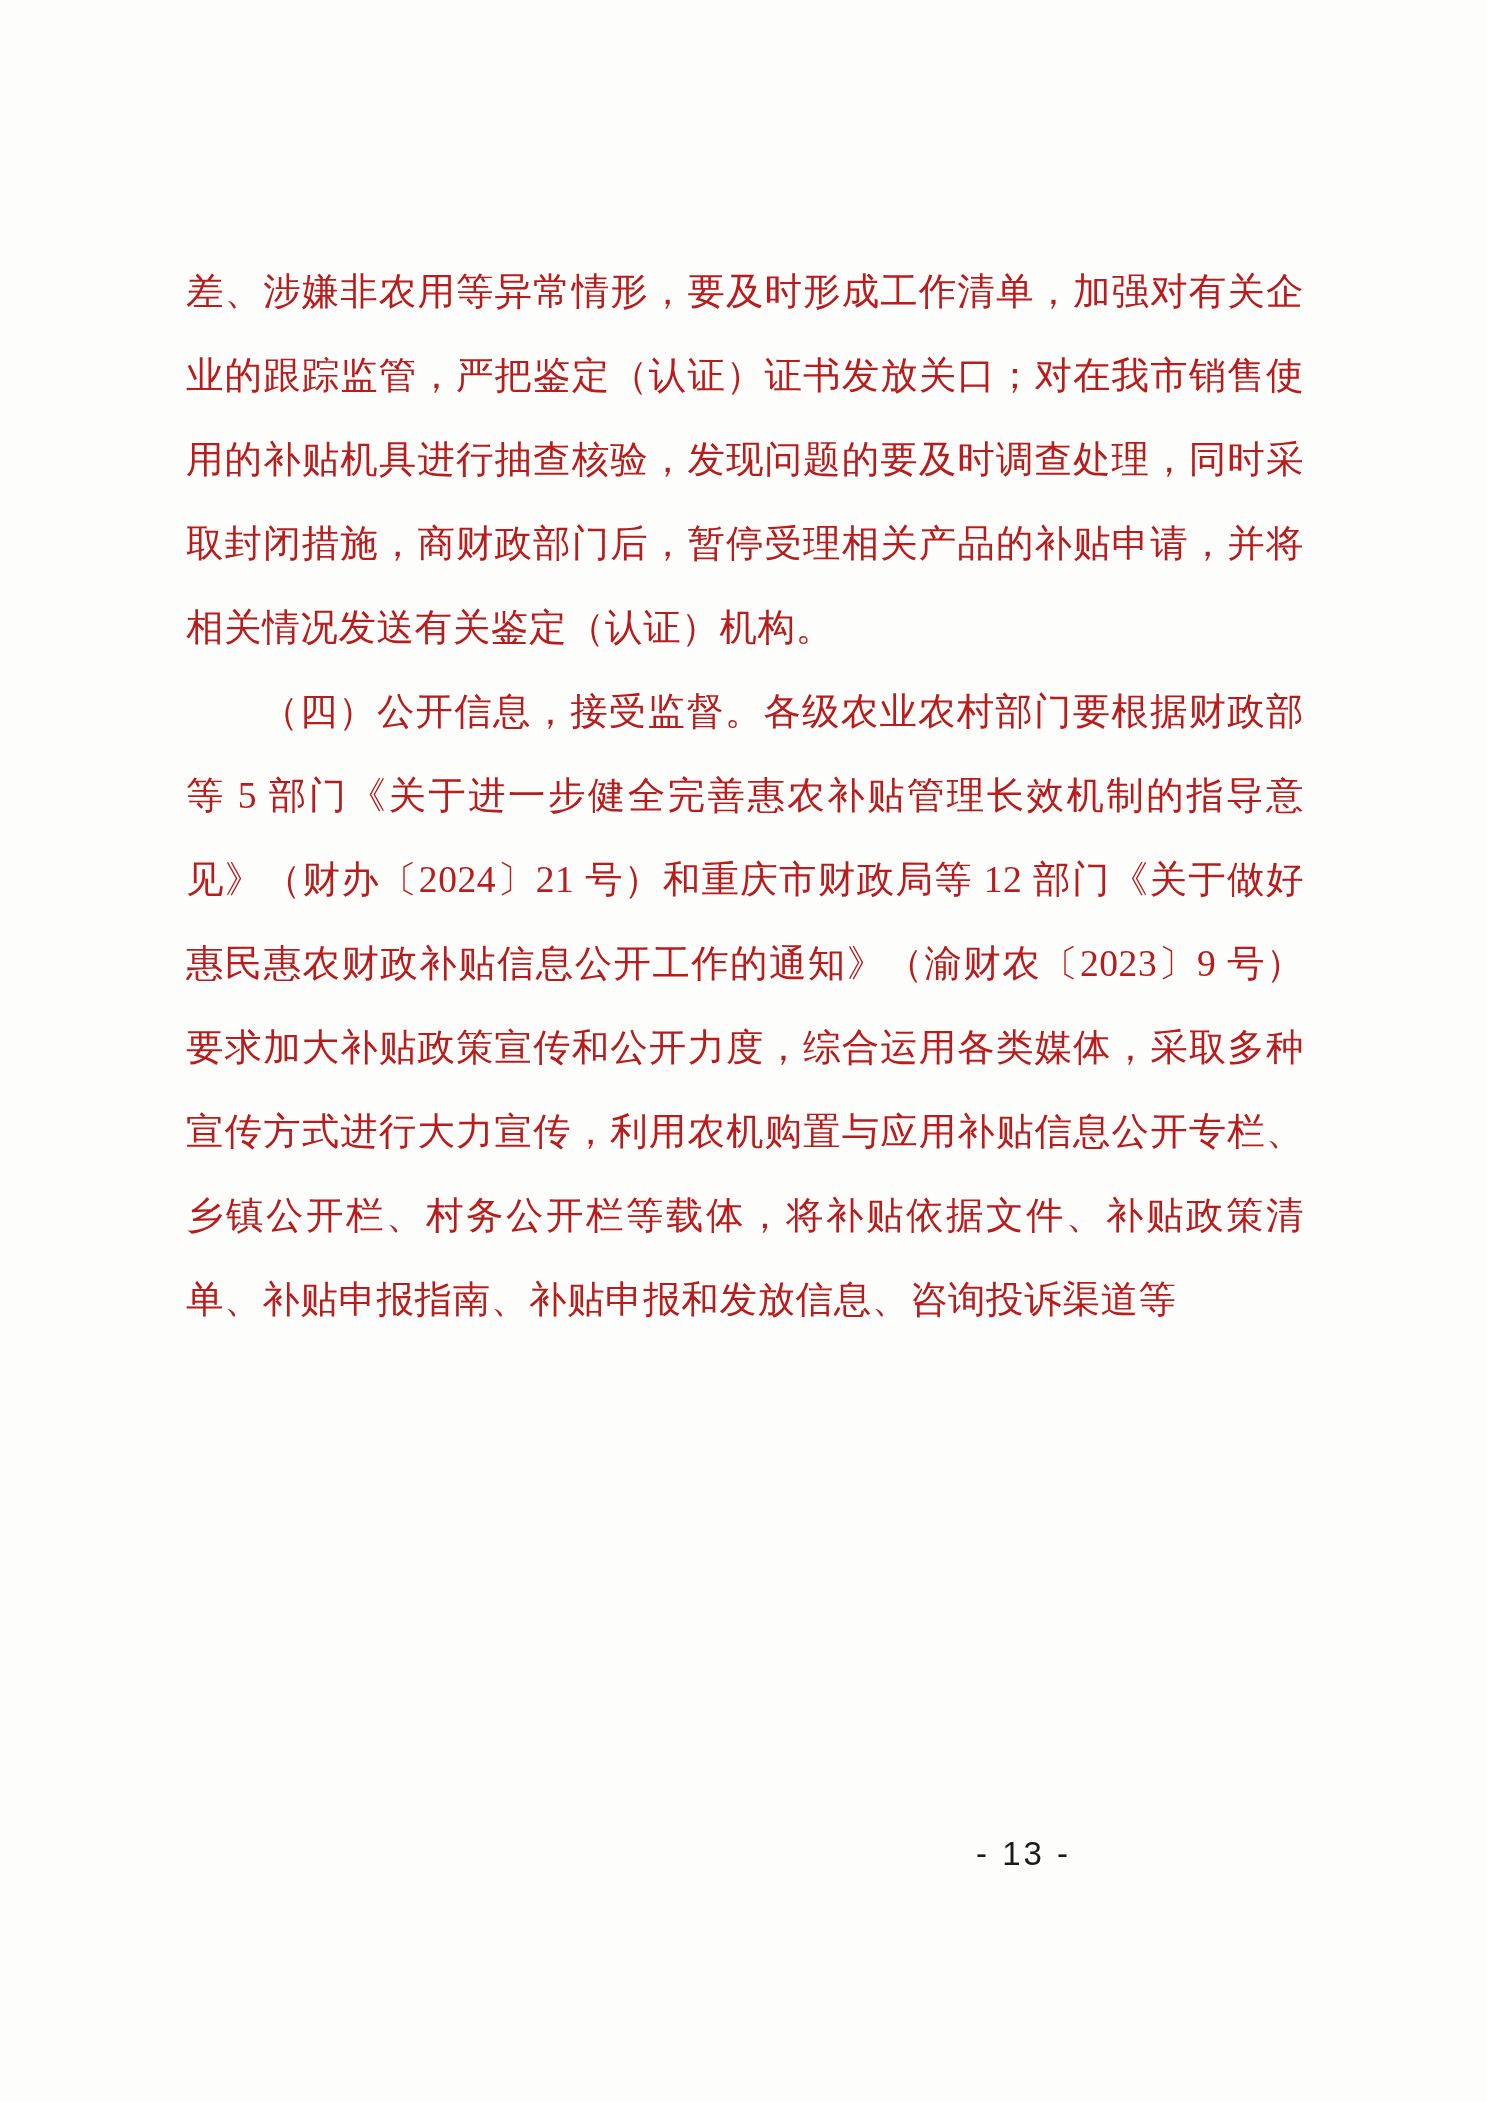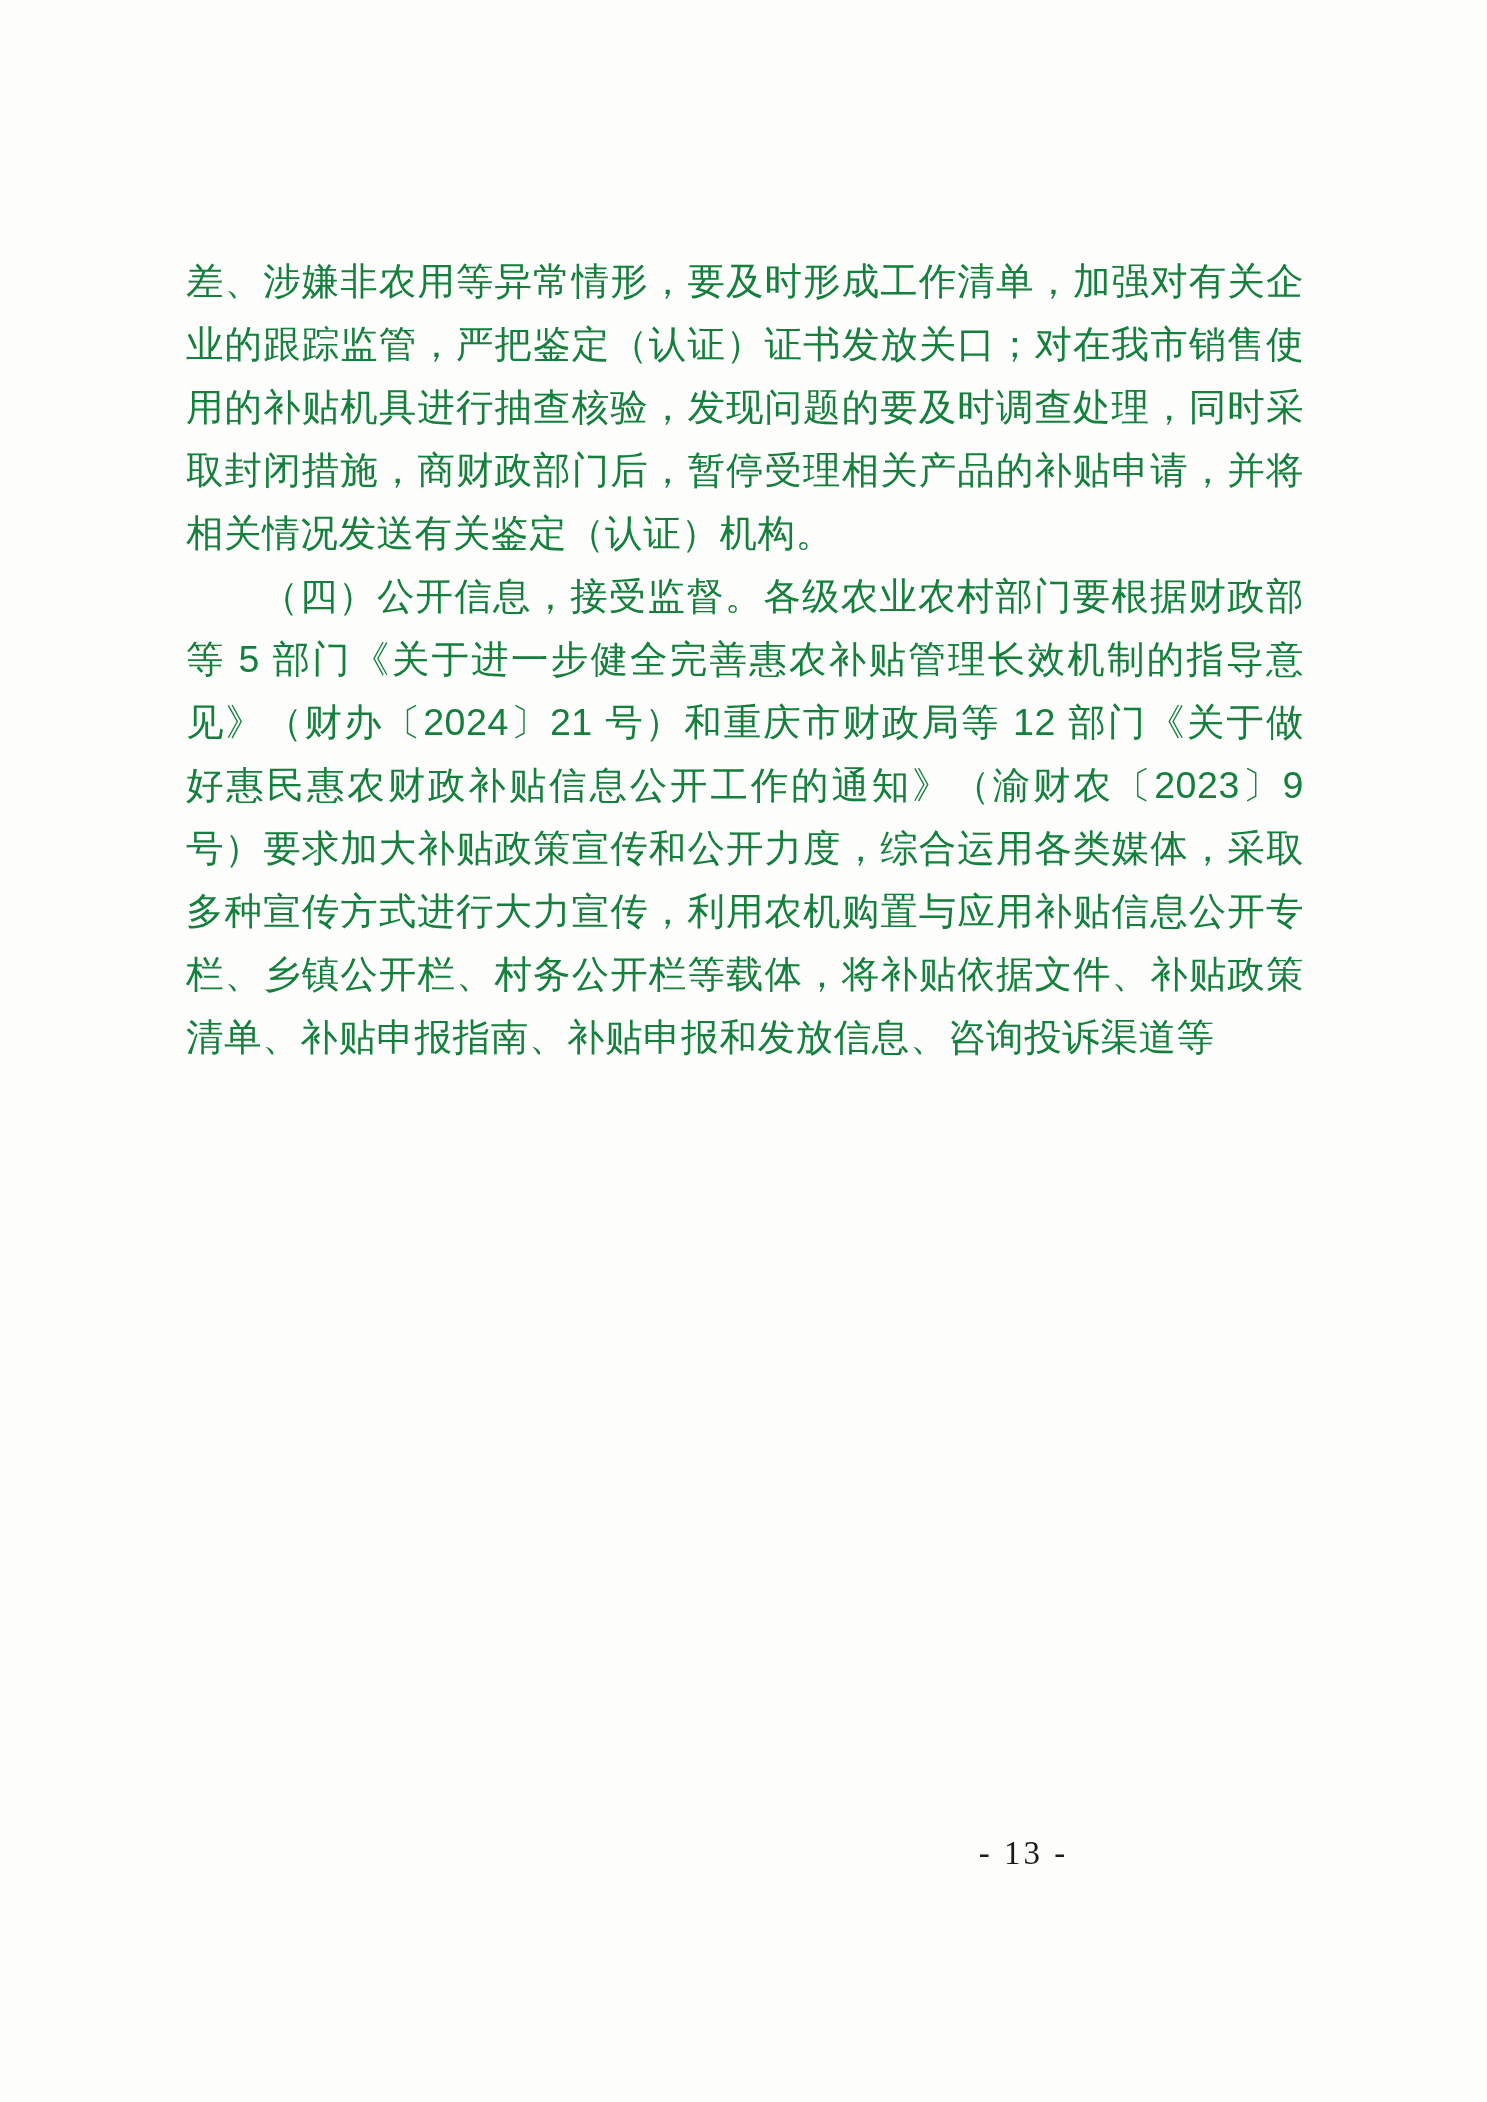--- a/index.html
+++ b/index.html
@@ -25,42 +25,42 @@
   }
   .content {
     position: absolute;
     left: 186px;
     top: 250px;
     width: 1118px;
   }
   p.para {
     margin: 0;
     font-size: 37.5px;
-    line-height: 63px;
+    line-height: 84px;
     text-align: justify;
     text-justify: inter-ideograph;
     letter-spacing: 0.6px;
-    color: #15803d;
-    font-family: Liberation Sans, sans-serif;
+    color: #b91c1c;
+    font-family: Liberation Serif, serif;
   }
   p.para + p.para {
     margin-top: 0px;
   }
   .indent {
     text-indent: 75px;
   }
   .page-number {
     position: absolute;
     left: 0;
     right: 0;
     top: 1835px;
     text-align: center;
     font-size: 33px;
     color: #1a1a1a;
-    font-family: Liberation Serif, serif;
+    font-family: Liberation Sans, sans-serif;
     padding-left: 560px;
     letter-spacing: 3px;
   }
 </style>
 </head>
 <body>
 
 <div class="page">
   <div class="content">
     <p class="para">差、涉嫌非农用等异常情形，要及时形成工作清单，加强对有关企业的跟踪监管，严把鉴定（认证）证书发放关口；对在我市销售使用的补贴机具进行抽查核验，发现问题的要及时调查处理，同时采取封闭措施，商财政部门后，暂停受理相关产品的补贴申请，并将相关情况发送有关鉴定（认证）机构。</p>

